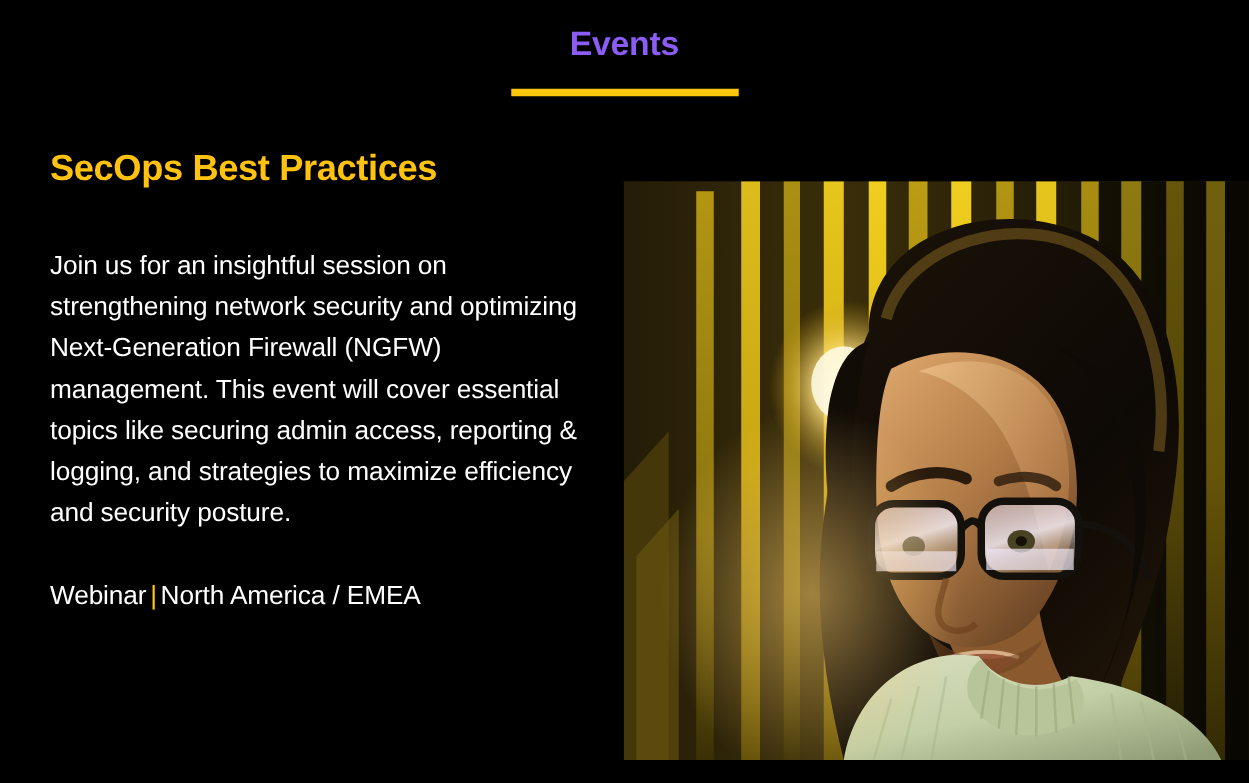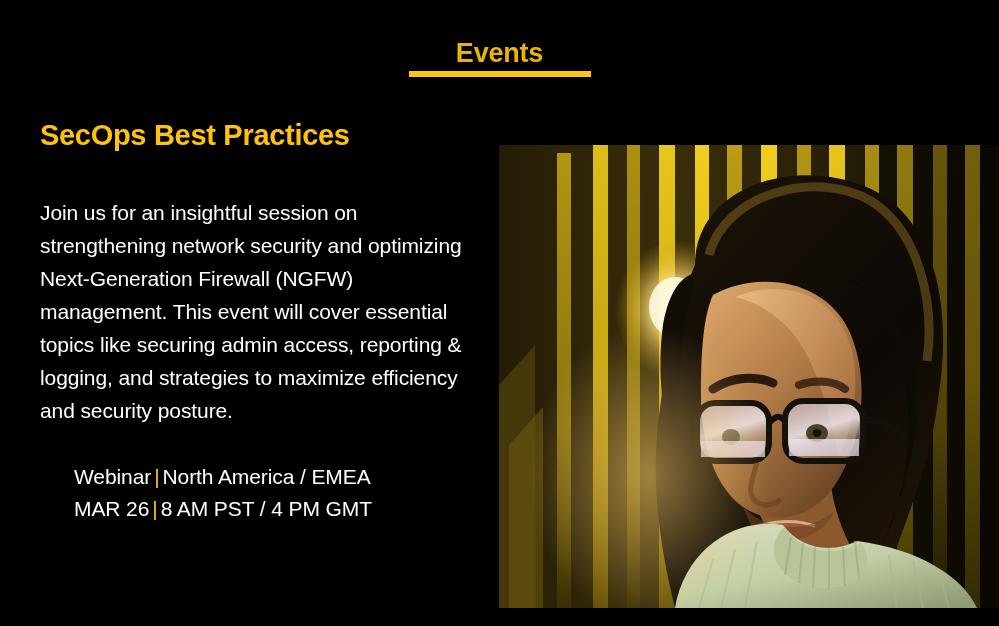--- a/index.html
+++ b/index.html
@@ -7,23 +7,23 @@
     width:999px; height:626px;
     background:#000000;
     overflow:hidden;
     font-family:"Liberation Sans", sans-serif;
     -webkit-font-smoothing:antialiased;
   }
   .stage { position:relative; width:999px; height:626px; background:#000; }
 
   
   .section-title {
-    position:absolute; left:0; top:38px; width:999px;
+    position:absolute; left:0; top:20px; width:999px;
     text-align:center;
-    color:#eab308;
+    color:#8b5cf6;
     font-size:27px; font-weight:700; letter-spacing:-0.2px;
   }
   .title-underline {
     position:absolute; left:409px; top:71px;
     width:182px; height:6px;
     background:#FFC60B;
   }
 
   
   .left-col {
@@ -41,21 +41,20 @@
     letter-spacing:-0.1px;
     width:425px;
     margin-top:44px;
   }
   .event-meta {
     margin-top:34px;
     color:#ffffff;
     font-size:21px; font-weight:400; line-height:32px;
     letter-spacing:-0.1px;
     white-space:nowrap;
-    margin-left:34px;
   }
   .sep { color:#FFC60B; padding:0 3px; font-weight:400; }
 
   .register-btn {
     display:inline-flex; align-items:center; justify-content:center;
     margin-top:28px;
     width:218px; height:46px;
     border:2px solid #FFC60B;
     border-radius:23px;
     background:transparent;
@@ -86,23 +85,20 @@
 
   <div class="left-col">
 
     <div class="event-heading">SecOps Best Practices</div>
 
     <div class="event-body">Join us for an insightful session on strengthening network security and optimizing Next-Generation Firewall (NGFW) management. This event will cover essential topics like securing admin access, reporting &amp; logging, and strategies to maximize efficiency and security posture.</div>
 
     <div class="event-meta">
       <div>
         <span>Webinar</span><span class="sep">|</span><span>North America / EMEA</span>
-      </div>
-      <div>
-        <span>MAR 26</span><span class="sep">|</span><span>8 AM PST / 4 PM GMT</span>
       </div>
     </div>
 
   </div>
 
   <div class="photo">
     <svg viewBox="0 0 500 463" preserveAspectRatio="xMidYMid slice" aria-hidden="true">
       <defs>
         <linearGradient id="bgWash" x1="0" y1="0" x2="1" y2="0">
           <stop offset="0" stop-color="#241c06"></stop>

